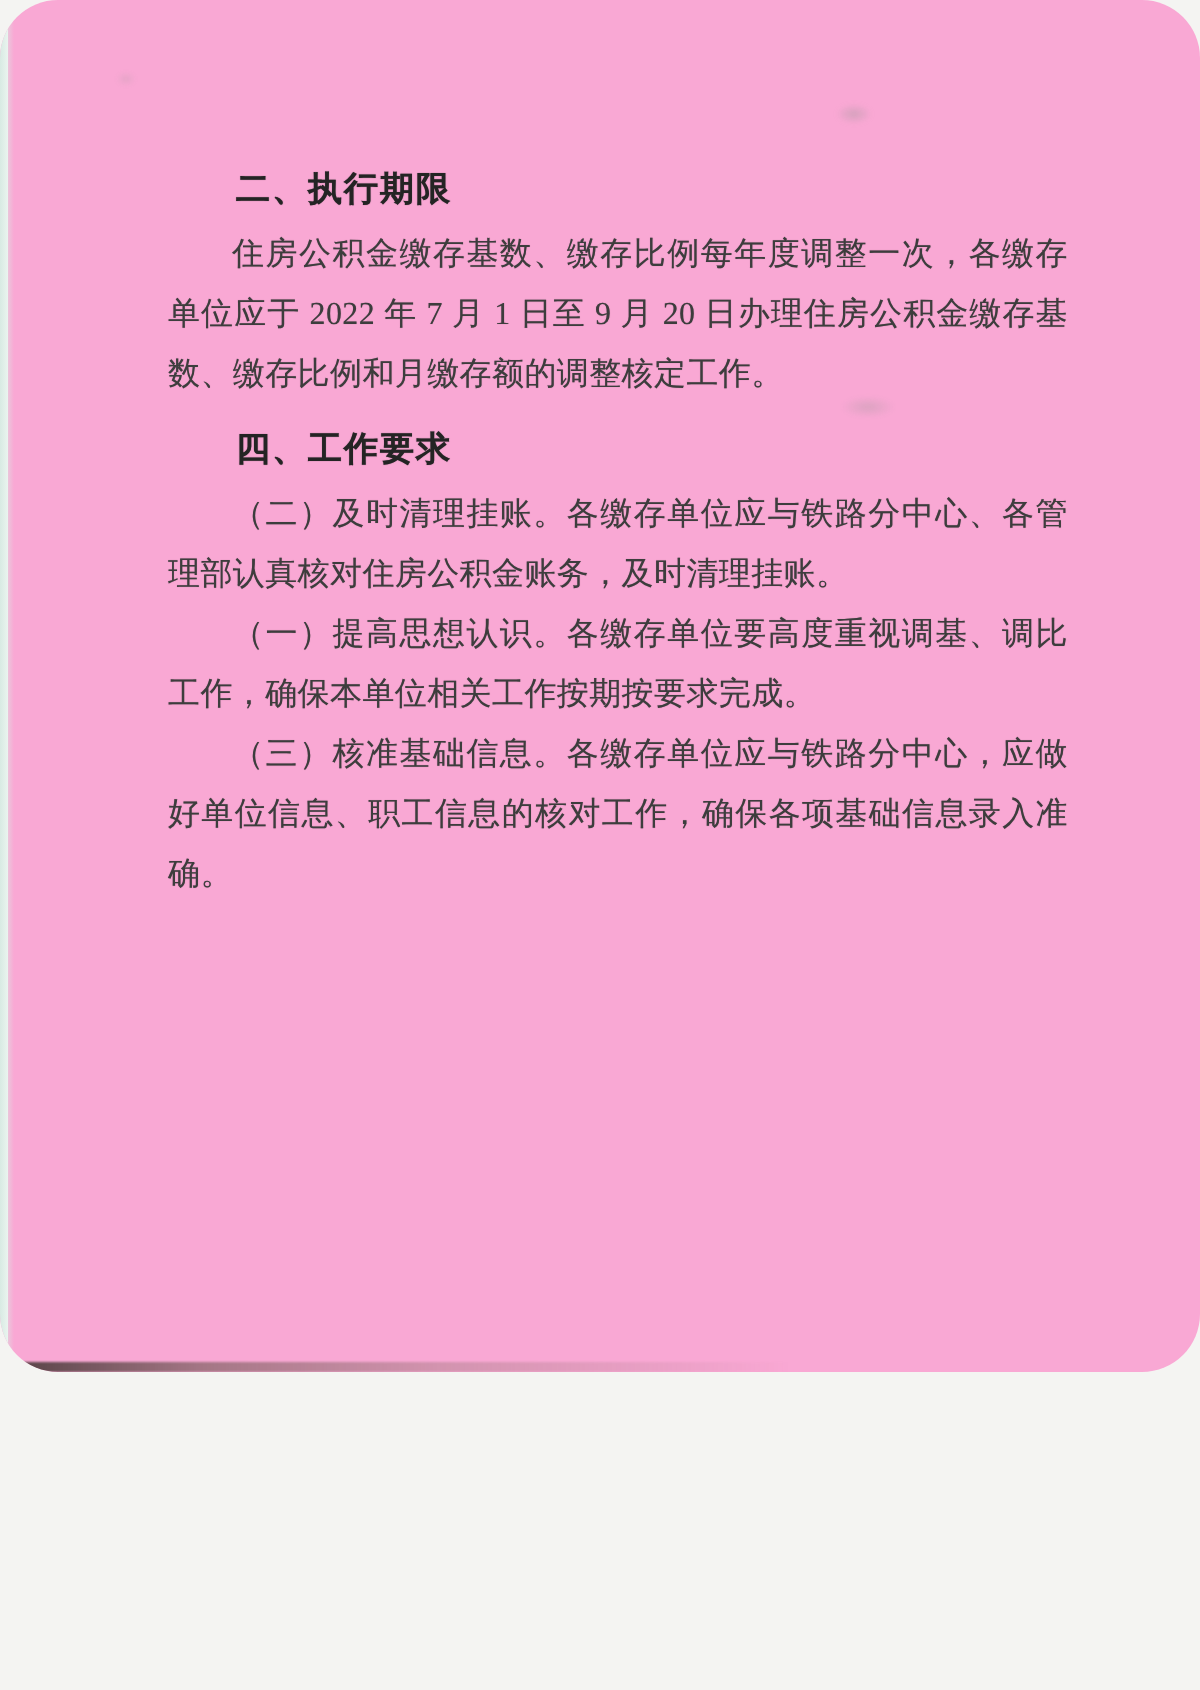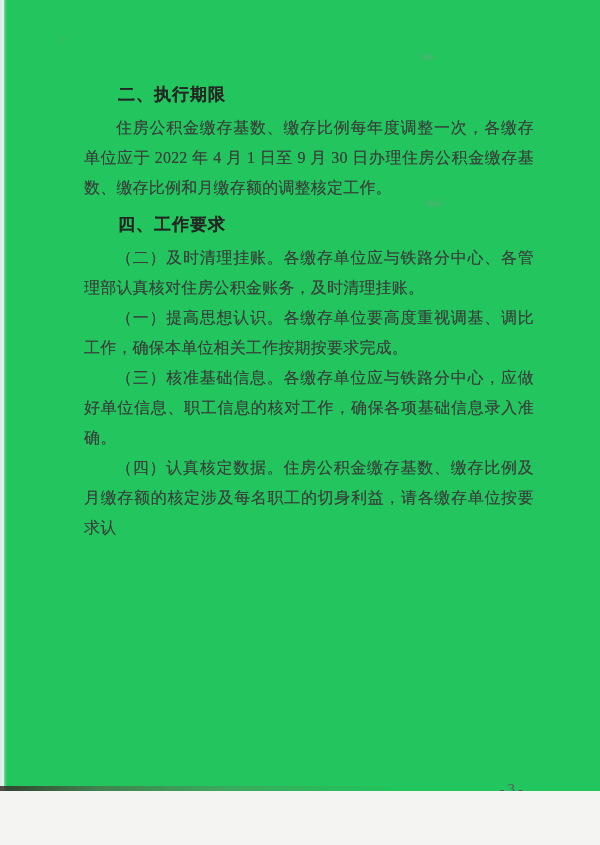--- a/index.html
+++ b/index.html
@@ -3,25 +3,26 @@
 <meta charset="utf-8">
 <style>
   html, body {
     margin: 0;
     padding: 0;
     background: #f4f4f2;
   }
   .page {
     position: relative;
     width: 600px;
-    height: 791px;
+    height: 686px;
     margin: 0;
-    background: #22c55e;
+    background: #f9a8d4;
     overflow: hidden;
     font-family: "Liberation Serif", "DejaVu Serif", serif;
+    border-radius: 29px;
   }
   
   .edge-left {
     position: absolute;
     left: 0; top: 0;
     width: 4px; height: 100%;
     background: linear-gradient(to right, #d8eae3, #eaf4ef);
   }
   .edge-left-soft {
     position: absolute;
@@ -97,30 +98,29 @@
   <div class="edge-left"></div>
   <div class="edge-left-soft"></div>
   <div class="smudge s1"></div>
   <div class="smudge s2"></div>
   <div class="smudge s3"></div>
 
   <main class="content">
 
     <section>
       <h2>二、执行期限</h2>
-      <p>住房公积金缴存基数、缴存比例每年度调整一次，各缴存单位应于 2022 年 4 月 1 日至 9 月 30 日办理住房公积金缴存基数、缴存比例和月缴存额的调整核定工作。</p>
+      <p>住房公积金缴存基数、缴存比例每年度调整一次，各缴存单位应于 2022 年 7 月 1 日至 9 月 20 日办理住房公积金缴存基数、缴存比例和月缴存额的调整核定工作。</p>
     </section>
 
 
     <section>
       <h2>四、工作要求</h2>
       <p>（二）及时清理挂账。各缴存单位应与铁路分中心、各管理部认真核对住房公积金账务，及时清理挂账。</p>
       <p>（一）提高思想认识。各缴存单位要高度重视调基、调比工作，确保本单位相关工作按期按要求完成。</p>
       <p>（三）核准基础信息。各缴存单位应与铁路分中心，应做好单位信息、职工信息的核对工作，确保各项基础信息录入准确。</p>
-      <p>（四）认真核定数据。住房公积金缴存基数、缴存比例及月缴存额的核定涉及每名职工的切身利益，请各缴存单位按要求认</p>
     </section>
 
   </main>
 
   <div class="page-number">-3-</div>
 
   <div class="edge-bottom"></div>
 </div>
 
 </body></html>

